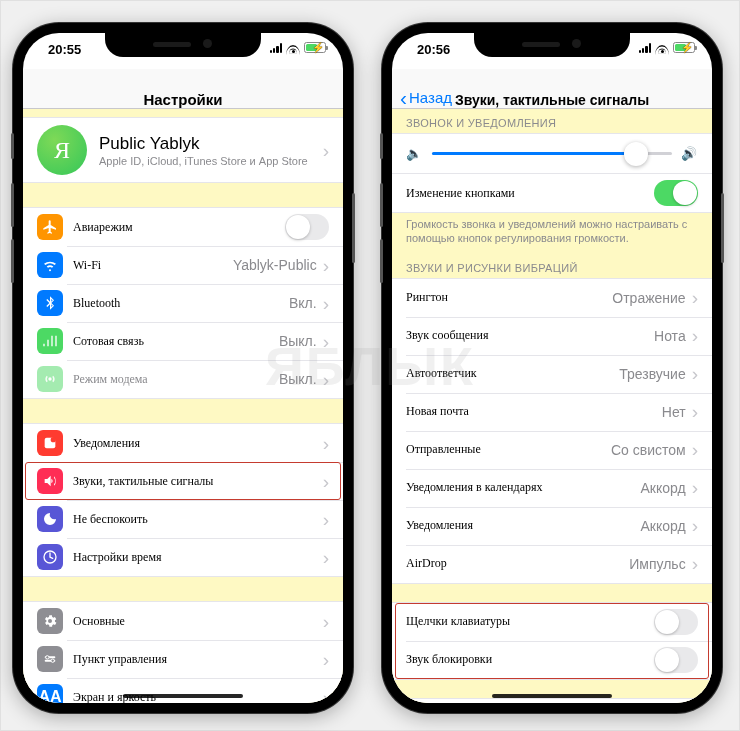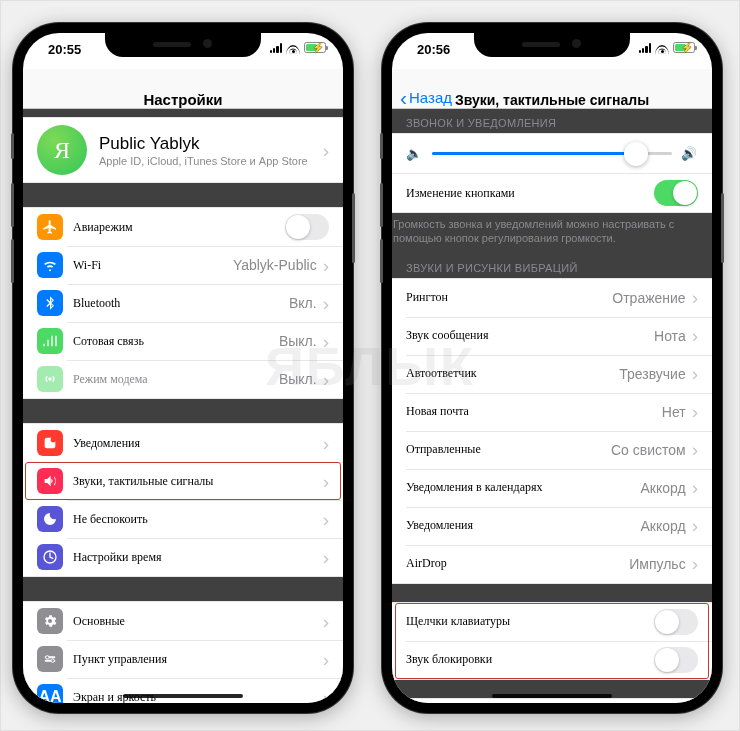--- a/index.html
+++ b/index.html
@@ -26,23 +26,23 @@
   .wifi-ic::after{content:"";position:absolute;left:3px;top:4px;width:8px;height:8px;border:2px solid #000;border-bottom:none;border-left:none;border-right:none;border-radius:50% 50% 0 0/100% 100% 0 0;box-sizing:border-box;transform:scaleY(.7)}
   .wifi-ic b{position:absolute;left:5.5px;top:7.5px;width:3px;height:3px;background:#000;border-radius:50%}
   .batt{width:22px;height:11px;border:1px solid #888;border-radius:2.5px;position:relative;padding:1px}
   .batt::after{content:"";position:absolute;right:-3px;top:3px;width:2px;height:4px;background:#888;border-radius:0 1px 1px 0}
   .batt i{display:block;height:100%;width:60%;background:var(--green);border-radius:1.5px}
   .bolt{position:absolute;left:7px;top:-1px;font-size:10px;color:#fff;text-shadow:0 0 1px #000;line-height:12px}
   .navbar { height:40px; border-bottom:.5px solid #C8C7CC; display:flex; align-items:flex-end; justify-content:center; position:relative; background:#F9F9F9; }
   .nav-title { font-size:15px; font-weight:600; }
   .nav-back { position:absolute; left:8px; display:flex; align-items:center; color:var(--blue); font-size:15px; }
   .nav-back .bchev{font-size:21px;font-weight:400;line-height:1;margin-right:2px}
-  .content { background:#404040; height:calc(100% - 76px); overflow:hidden; }
+  .content { background:#fef9c3; height:calc(100% - 76px); overflow:hidden; }
   .section-header { padding:8px 14px 4px; font-size:11px; color:var(--txt2); text-transform:uppercase; letter-spacing:.3px; }
-  .section-footer { padding:5px 1px 8px; font-size:11px; color:var(--txt2); line-height:1.25; }
+  .section-footer { padding:5px 14px 8px; font-size:11px; color:var(--txt2); line-height:1.25; }
   .group { background:#fff; border-top:.5px solid var(--sep); border-bottom:.5px solid var(--sep); }
   .row { height:var(--row-h); display:flex; align-items:center; padding:0 14px; position:relative; }
   .row + .row::before { content:""; position:absolute; left:44px; right:0; top:0; height:.5px; background:var(--sep); }
   .row.no-icon + .row::before, .row.no-icon::before { left:14px; }
   .ic { width:26px; height:26px; border-radius:6px; margin-right:10px; display:flex; align-items:center; justify-content:center; flex:0 0 26px; }
   .ic svg{width:16px;height:16px;fill:#fff}
   .label { flex:1; font-size:12px; white-space:nowrap; overflow:hidden; text-overflow:ellipsis;font-family:Liberation Serif, serif; }
   .detail { color:var(--txt2); font-size:14px; margin-right:6px; }
   .chev { color:var(--chev); font-size:19px; font-weight:400; line-height:1; }
   .toggle { width:44px; height:26px; border-radius:13px; background:#E9E9EB; position:relative; transition:.2s; }

